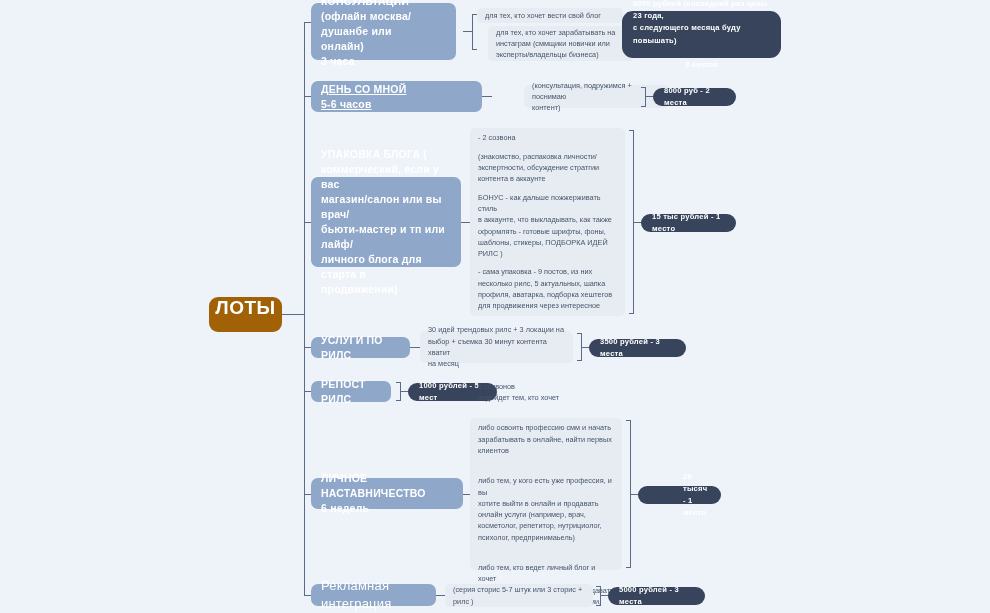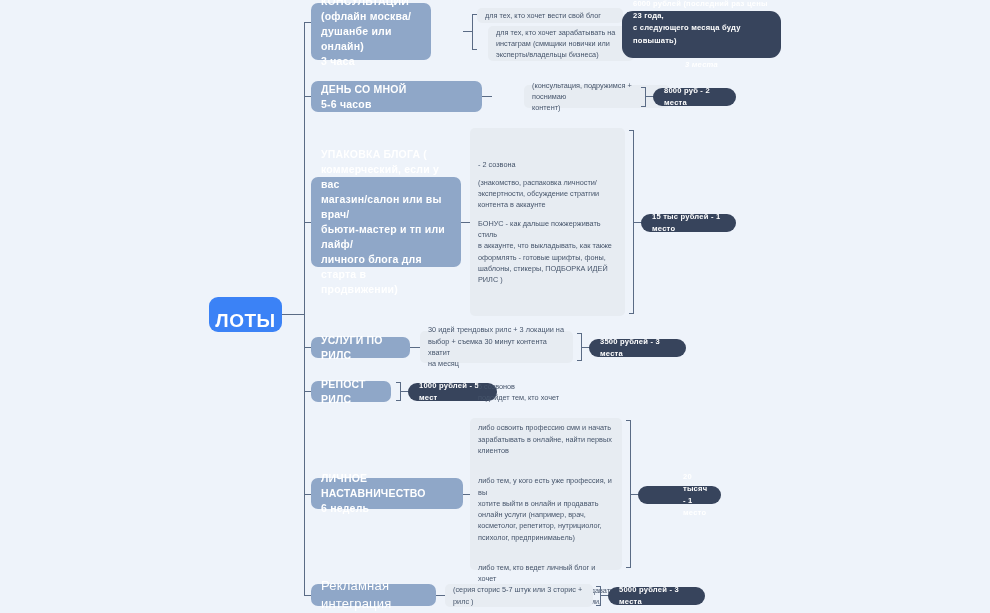--- a/index.html
+++ b/index.html
@@ -18,28 +18,28 @@
     position: relative;
     width: 990px;
     height: 613px;
   }
   .node {
     position: absolute;
     box-sizing: border-box;
   }
   
   .root-node {
-    background: #3b82f6;
+    background: #a16207;
     color: #ffffff;
     border-radius: 9px;
     font-size: 19px;
     font-weight: bold;
     letter-spacing: 0.5px;
     display: flex;
-    align-items: flex-end;
+    align-items: flex-start;
     justify-content: center;
     text-align: center;
   }
   
   .topic-node {
     background: #8fa7c8;
     color: #ffffff;
     border-radius: 7px;
     font-size: 10.5px;
     font-weight: bold;
@@ -109,21 +109,21 @@
 
   <div class="node root-node" style="left:209px; top:297px; width:73px; height:35px;">
     <span>ЛОТЫ</span>
   </div>
 
   <div class="conn h" style="left:282px; top:314px; width:23px;"></div>
 
   <div class="conn v" style="left:304px; top:22px; height:573px;"></div>
 
   <div class="conn h" style="left:304px; top:22px; width:8px;"></div>
-  <div class="node topic-node" style="left:311px; top:3px; width:120px; height:57px;">
+  <div class="node topic-node" style="left:311px; top:3px; width:145px; height:57px;">
     <span>КОНСУЛЬТАЦИИ</span>
     <span>(офлайн москва/душанбе или</span>
     <span>онлайн)</span>
     <span>3 часа</span>
   </div>
 
   <div class="conn h" style="left:463px; top:31px; width:10px;"></div>
   <div class="bracket" style="left:472px; top:14px; height:36px;"></div>
 
   <div class="node detail-node tight" style="left:477px; top:8px; width:146px; height:15px;">
@@ -139,21 +139,21 @@
   <div class="bracket flip" style="left:627px; top:12px; height:44px;"></div>
   <div class="conn h" style="left:631px; top:33px; width:9px;"></div>
 
   <div class="node price-node" style="left:622px; top:11px; width:159px; height:47px;">
     <span>6000 рублей (последний раз цены 23 года,</span>
     <span>с следующего месяца буду повышать)</span>
     <span style="margin-top:12px;font-style:italic;">3 места</span>
   </div>
 
   <div class="conn h" style="left:304px; top:96px; width:8px;"></div>
-  <div class="node topic-node" style="left:311px; top:81px; width:171px; height:31px;">
+  <div class="node topic-node" style="left:311px; top:81px; width:171px; height:31px;text-decoration:underline;">
     <span>ДЕНЬ СО МНОЙ</span>
     <span>5-6 часов</span>
   </div>
 
   <div class="conn h" style="left:482px; top:96px; width:10px;"></div>
   <div class="node detail-node tight" style="left:492px; top:85px; width:146px; height:23px;margin-left:32px;">
     <div class="para">(консультация, подружимся + поснимаю</div>
     <div class="para">контент)</div>
   </div>
 
@@ -183,20 +183,26 @@
       <div>экспертности, обсуждение стратгии</div>
       <div>контента в аккаунте</div>
     </div>
     <div class="para">
       <div>БОНУС - как дальше пожжерживать стиль</div>
       <div>в аккаунте, что выкладывать, как также</div>
       <div>оформлять - готовые шрифты, фоны,</div>
       <div>шаблоны, стикеры, ПОДБОРКА ИДЕЙ</div>
       <div>РИЛС )</div>
     </div>
+    <div class="para">
+      <div>- сама упаковка - 9 постов, из них</div>
+      <div>несколько рилс, 5 актуальных, шапка</div>
+      <div>профиля, аватарка, подборка хештегов</div>
+      <div>для продвижения через интересное</div>
+    </div>
   </div>
 
   <div class="bracket flip" style="left:629px; top:130px; height:184px;"></div>
   <div class="conn h" style="left:633px; top:222px; width:9px;"></div>
   <div class="node price-node" style="left:641px; top:214px; width:95px; height:18px;">
     <span>15 тыс рублей - 1 место</span>
   </div>
 
   <div class="conn h" style="left:304px; top:347px; width:8px;"></div>
   <div class="node topic-node" style="left:311px; top:337px; width:99px; height:21px; justify-content:center;">

